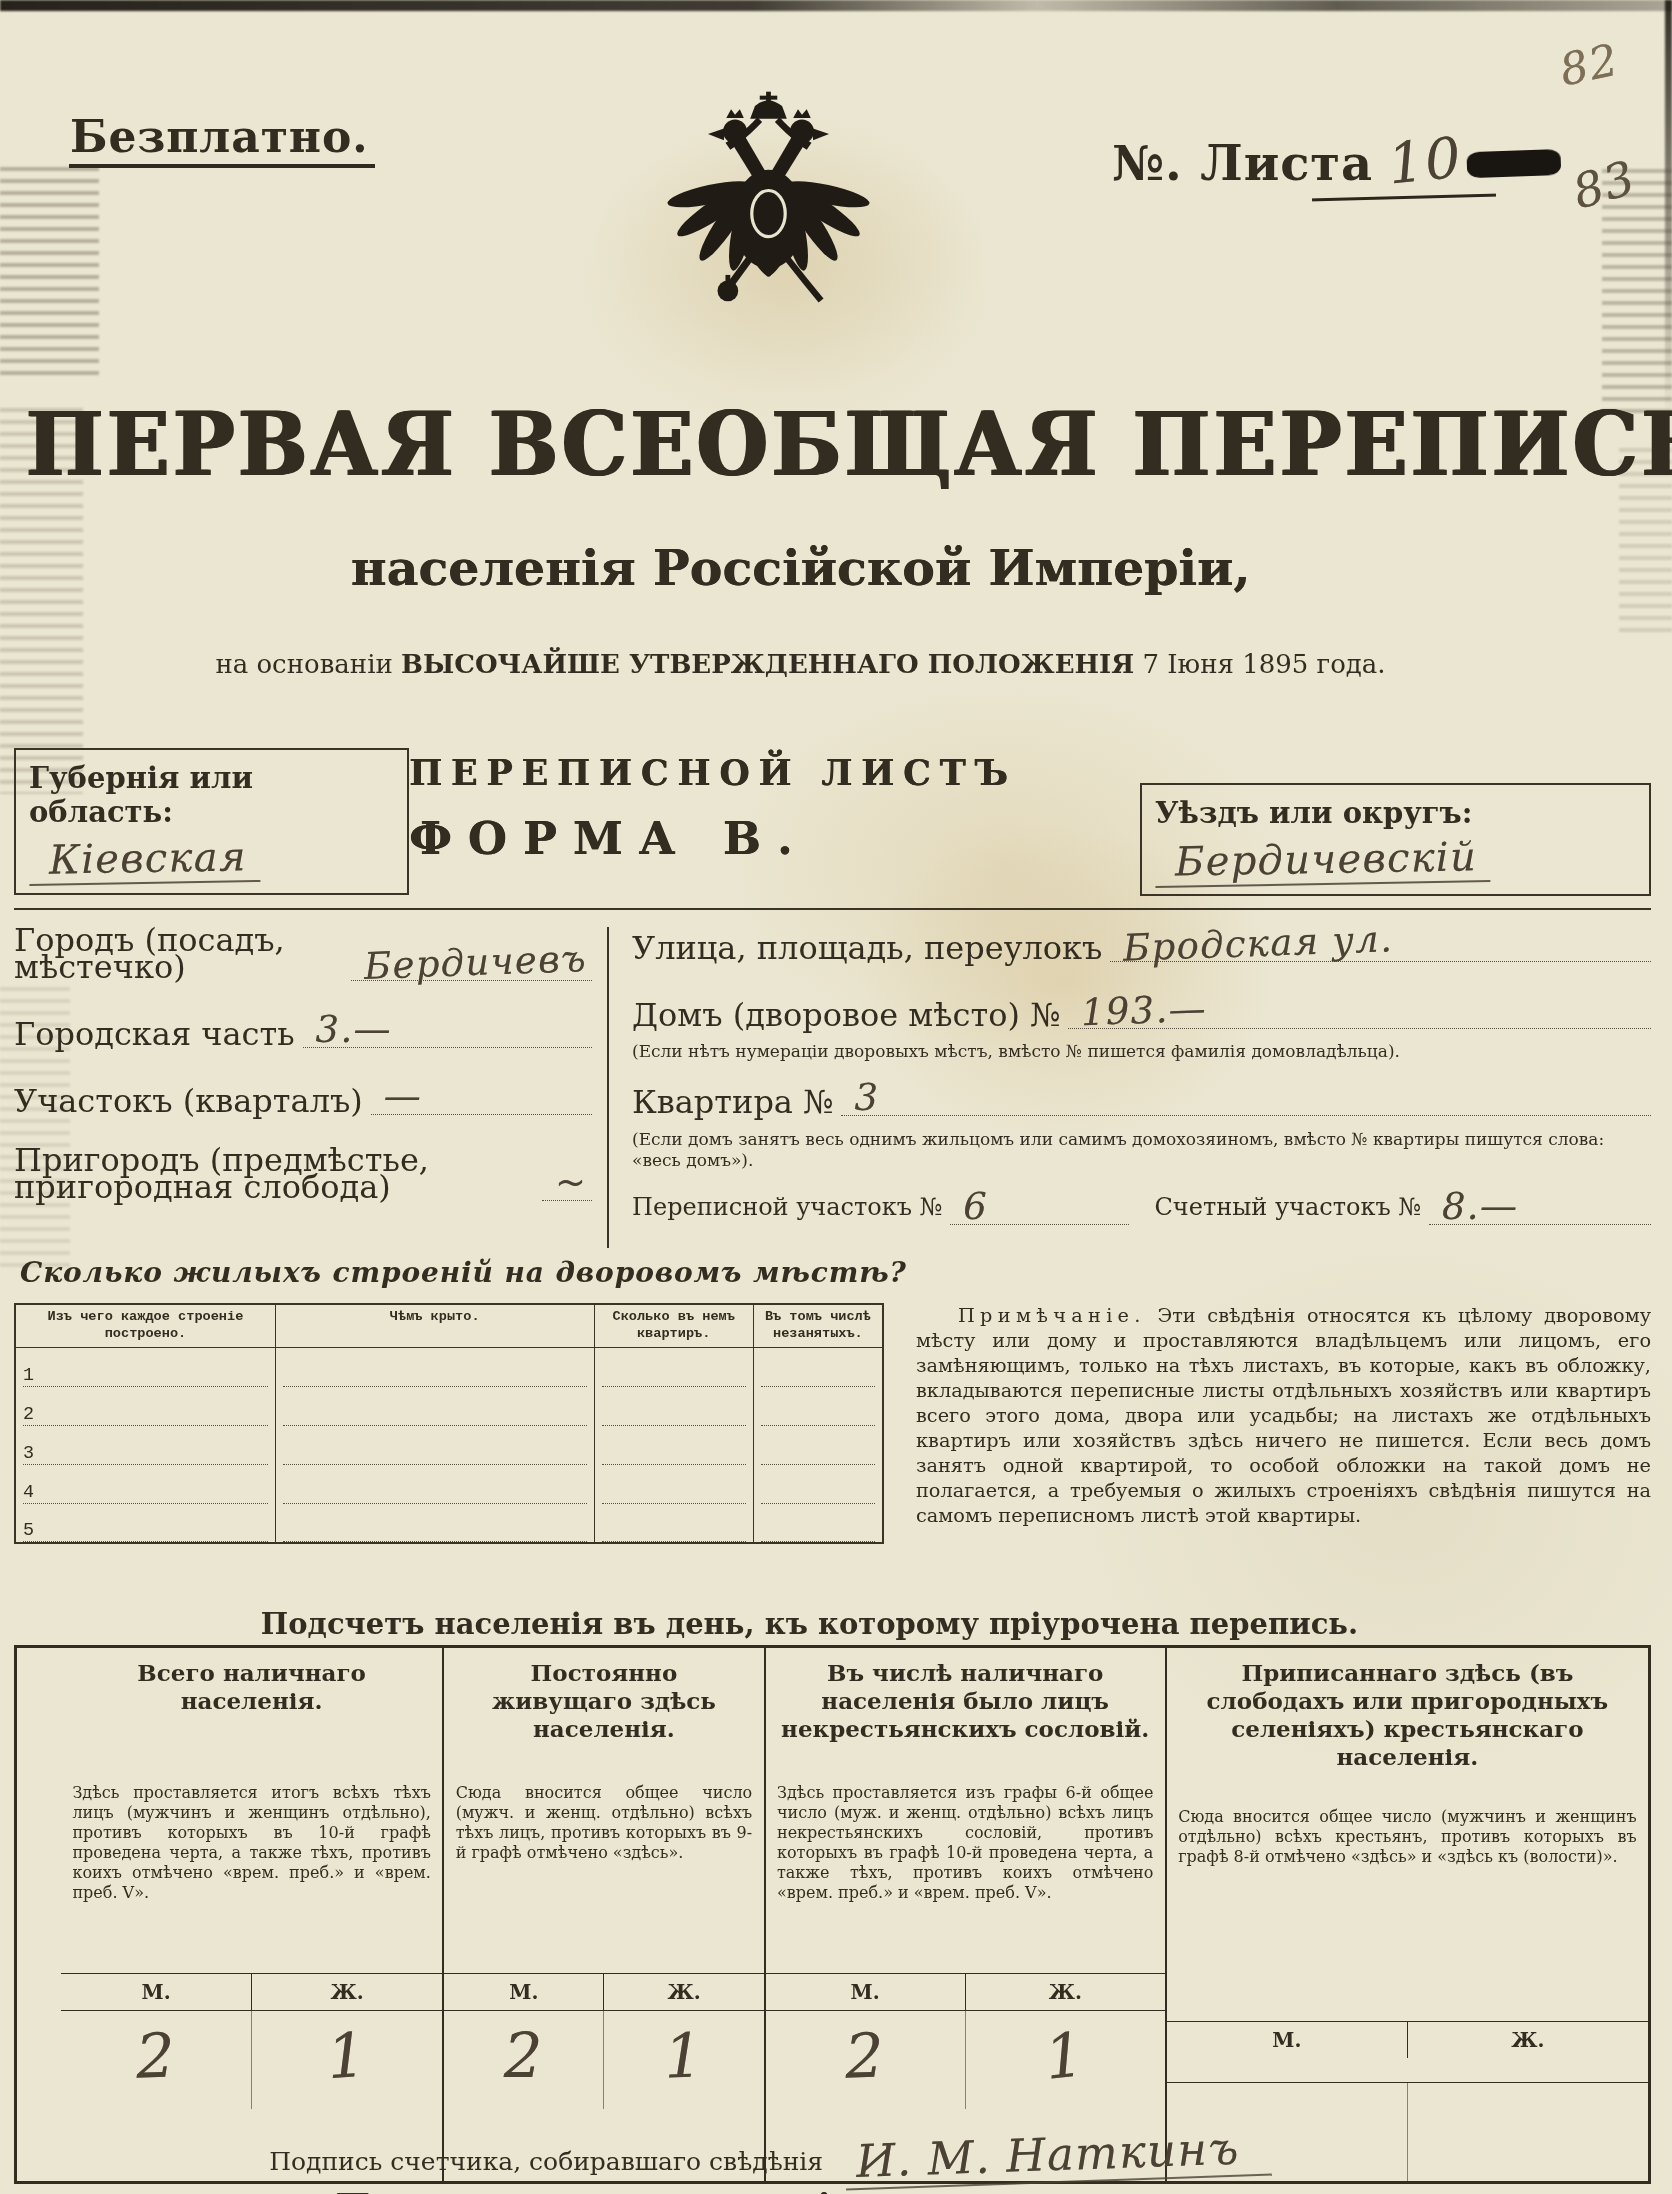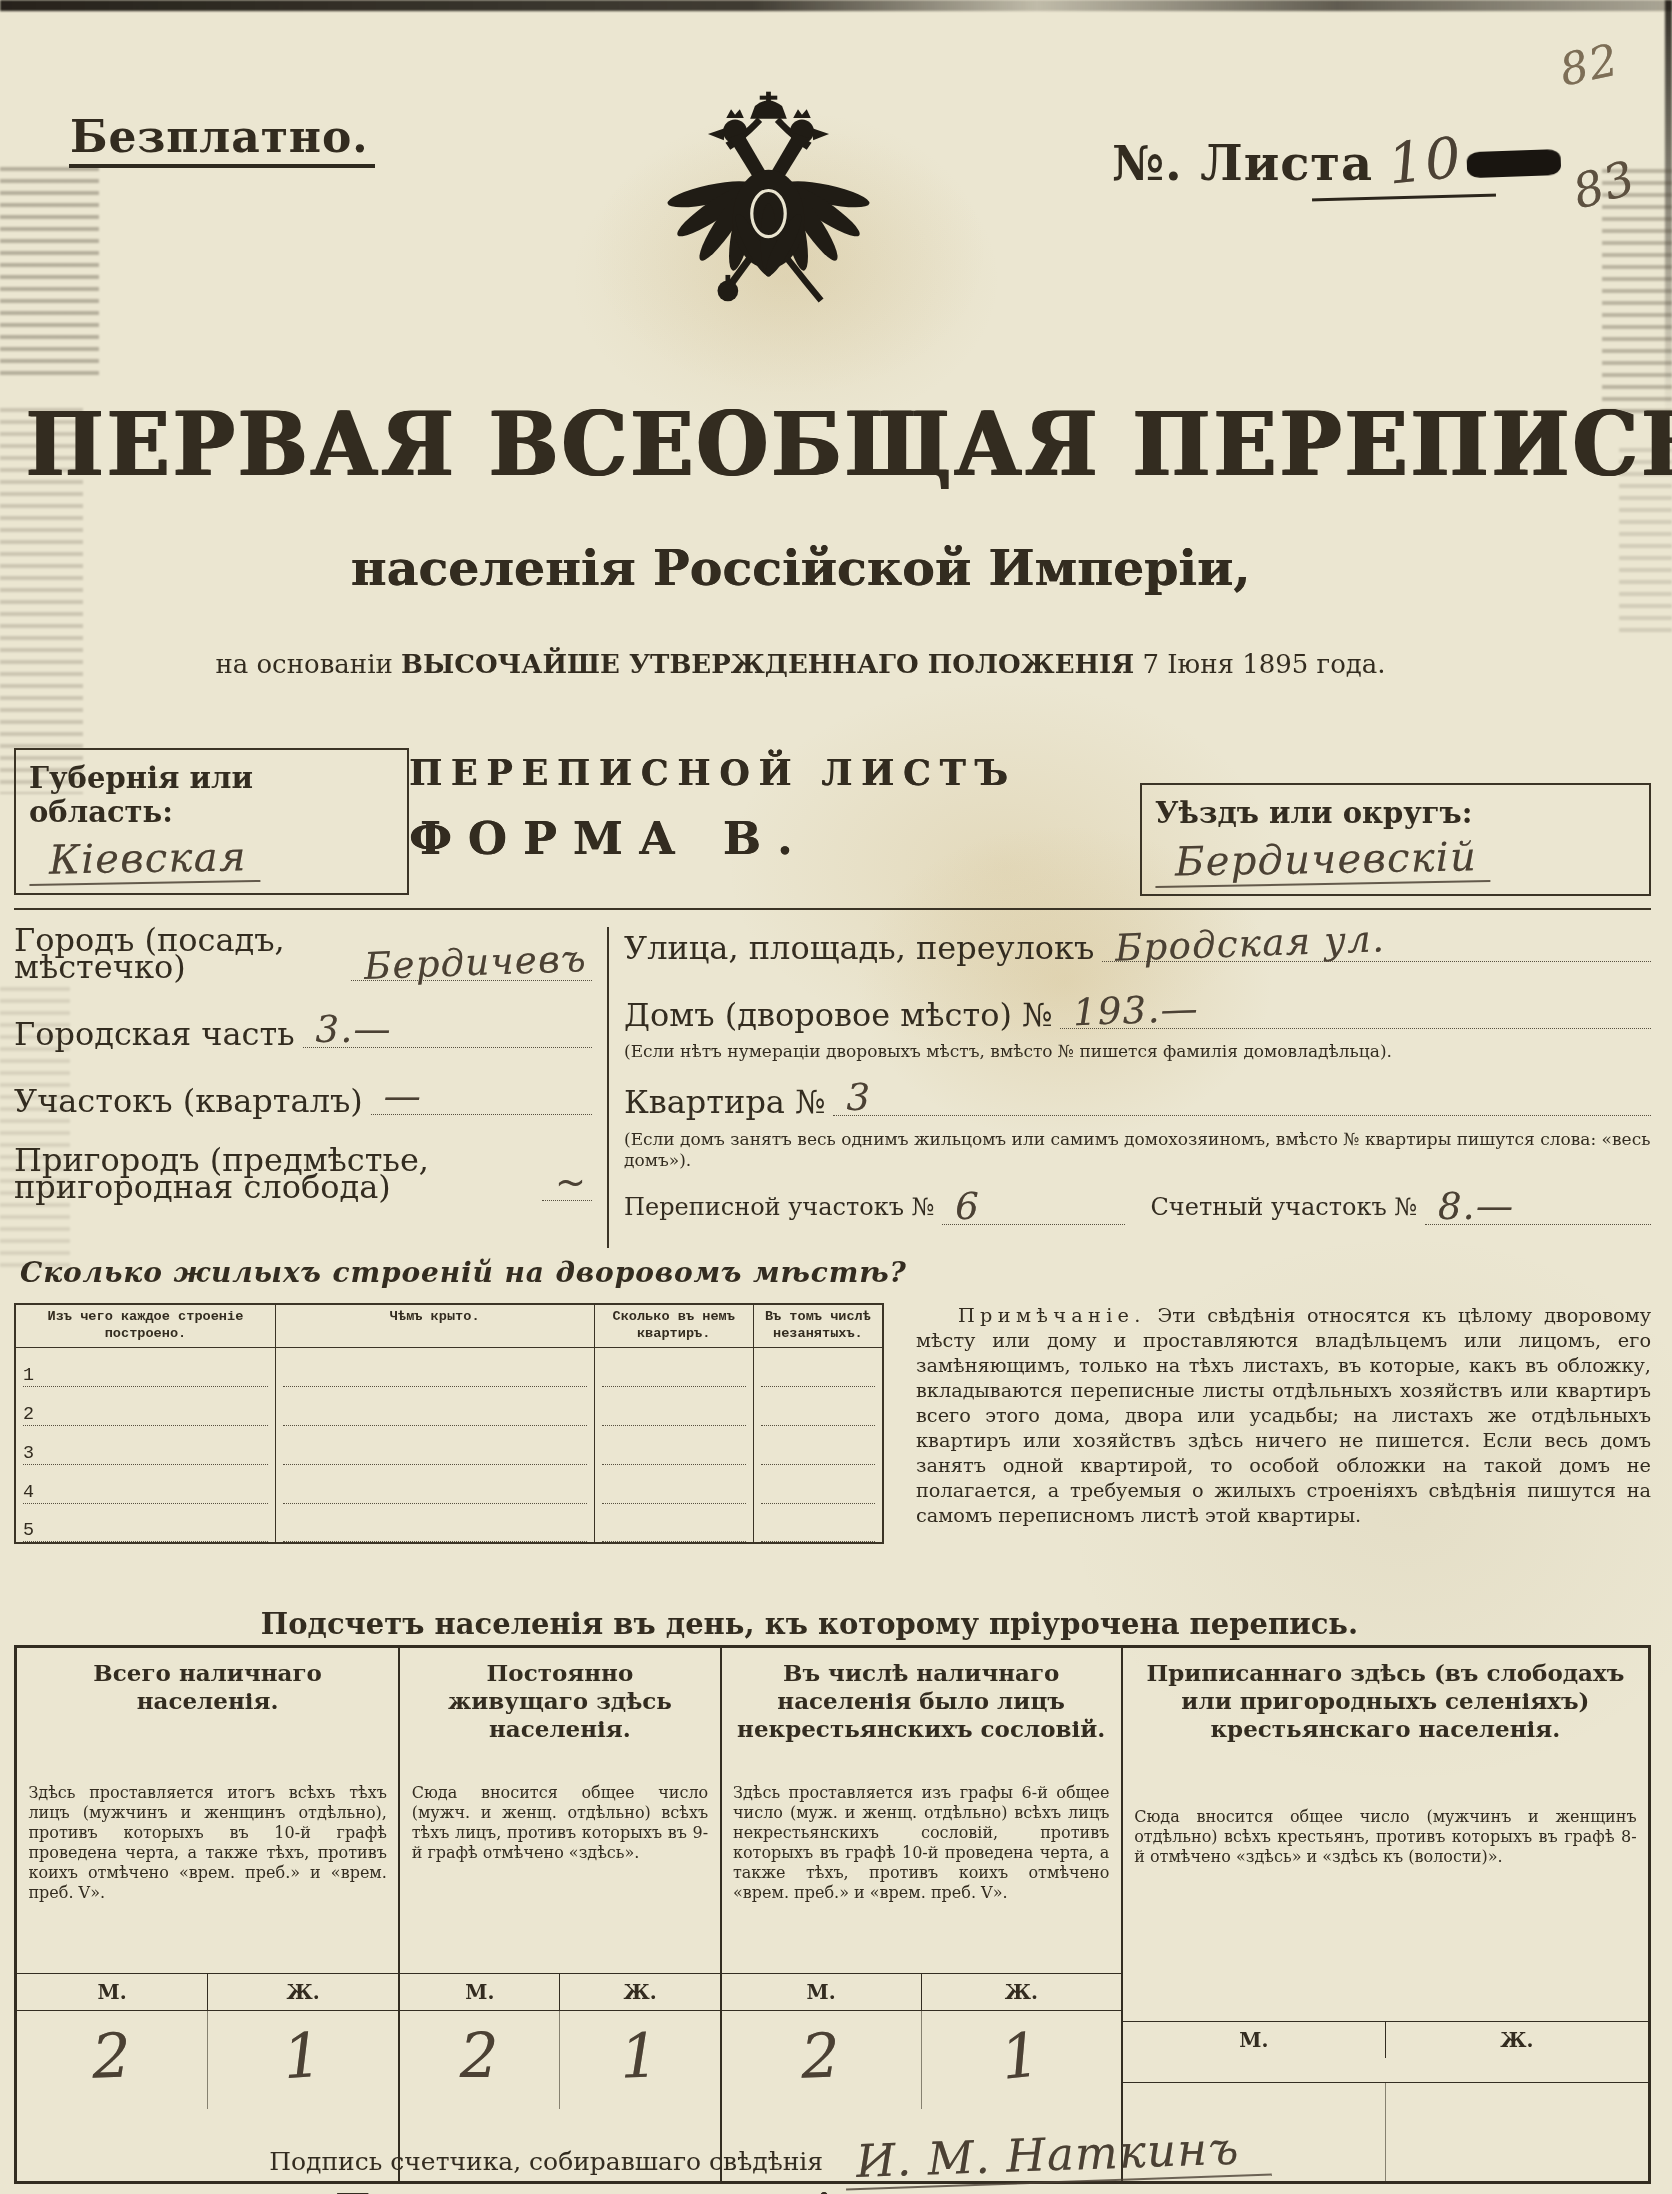--- a/index.html
+++ b/index.html
@@ -75,21 +75,21 @@
   .fbox-left  { width:395px; }
   .fcenter { flex:1; text-align:left; padding-top:3.5px; }
   .fc1 { font-size:35px; font-weight:bold; letter-spacing:8.8px; text-shadow:0.4px 0 0 currentColor; }
   .fc2 { font-size:45px; font-weight:bold; letter-spacing:16px; margin-top:19.3px; text-shadow:0.4px 0 0 currentColor; }
   .fbox-right { width:511px; margin-top:35px; }
 
   
   .addr { left:14px; right:21px; top:908px; display:flex;
     border-top:2.6px solid #3b3426; padding-top:16.7px; height:340px; }
   .addr-l { width:595px; border-right:2.2px solid #3b3426; padding-right:15.4px; }
-  .addr-r { flex:1; padding-left:15px; }
+  .addr-r { flex:1; padding-left:23px; }
   .field { display:flex; align-items:flex-end; margin-bottom:32px; }
   .field .lbl { font-size:32px; line-height:27px; }
   .dotline { flex:1; border-bottom:1.8px dotted #575040; margin-left:8px; padding:0 4.4px 0 13px; }
   .dotline .hand { font-size:37px; line-height:34px; }
   .note { font-size:17px; line-height:21.5px; margin:-19.3px 0 18.4px 0; }
   .pair { display:flex; align-items:center; }
   .pair .lbl { font-size:24px; white-space:nowrap; }
   .pair .dotline { min-width:75px; }
 
   
@@ -105,21 +105,21 @@
   .rowline .num { font-size:18.4px; padding-right:8px; }
   .bnote { flex:1; font-size:19.3px; line-height:25px; text-align:justify; }
   .bnote p { text-indent:42px; }
   .bnote .ttl { letter-spacing:5.3px; }
 
   
   .cheading { left:0; right:53px; top:1607px; text-align:center; font-size:29px; font-weight:bold; }
   .ctable { left:14px; right:21px; top:1645px; border:3.1px solid #332d21; display:flex; background:rgba(255,255,255,0.02); }
   .cgroup { border-right:2.2px solid #332d21; display:flex; flex-direction:column; }
   .cgroup:last-child { border-right:none; }
-  .g1 { width:23.5%; } .g2 { width:19.7%; } .g3 { width:24.6%; } .g4 { flex:1;gap:24px; }
+  .g1 { width:23.5%;margin-left:44px; } .g2 { width:19.7%; } .g3 { width:24.6%; } .g4 { flex:1;gap:24px; }
   .chead { height:132px; padding:10.5px 12.3px 0; text-align:center; font-weight:bold;
     font-size:23px; line-height:28px; }
   .cdesc { height:193px; padding:2.6px 11.4px 0; font-size:16px; line-height:20px; text-align:justify; }
   .cmz { display:flex; border-top:1.8px solid #332d21; height:37px; }
   .cmz div { flex:1; text-align:center; font-size:20px; font-weight:bold; padding-top:6.1px; }
   .cmz div:first-child { border-right:1.8px solid #332d21; }
   .cvals { display:flex; border-top:1.8px solid #332d21; height:99px; }
   .cvals div { flex:1; text-align:center; }
   .cvals div:first-child { border-right:1.8px solid rgba(51,45,33,.55); }
   .cvals .hand { font-size:61px; line-height:90px; }

